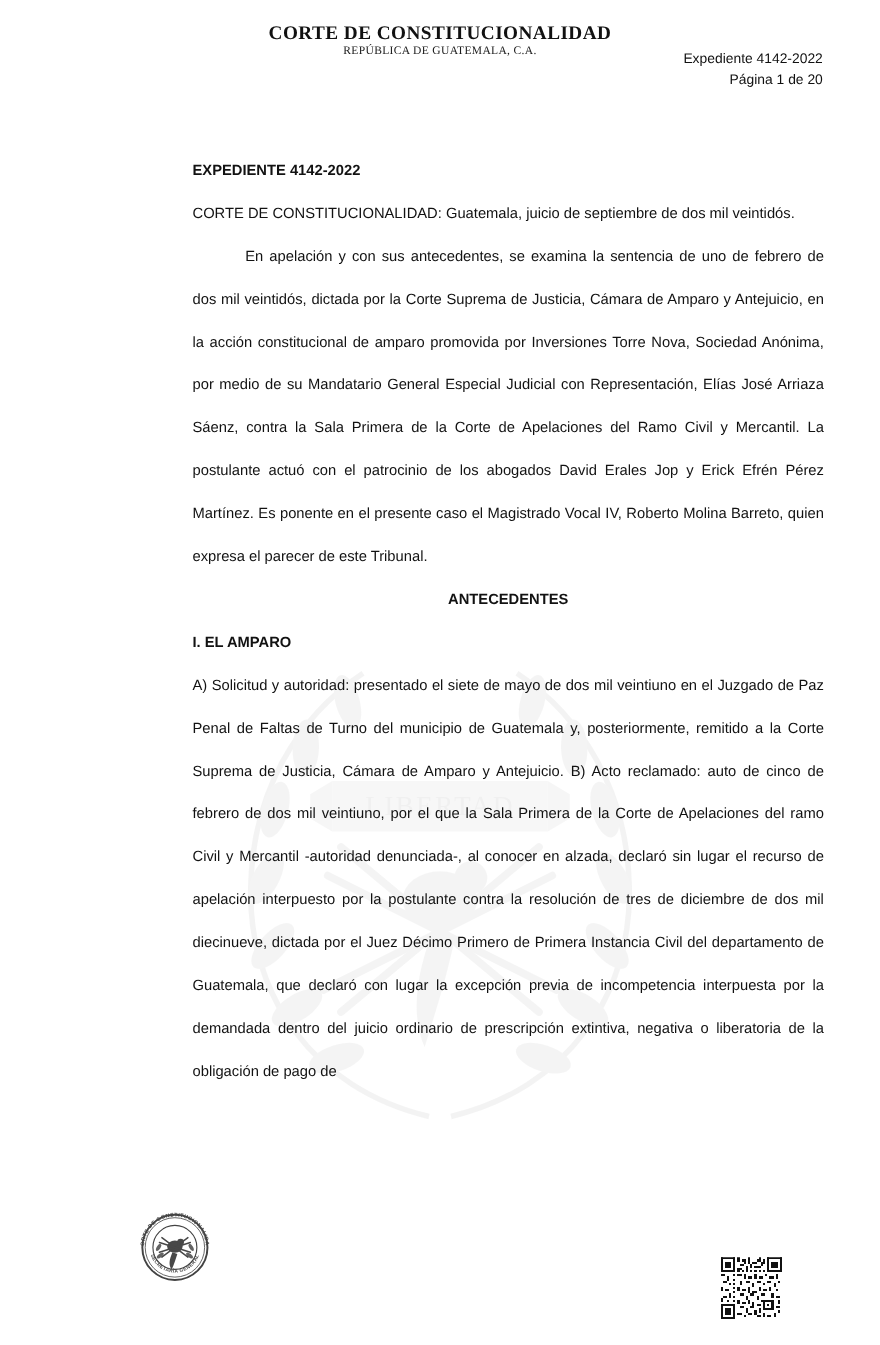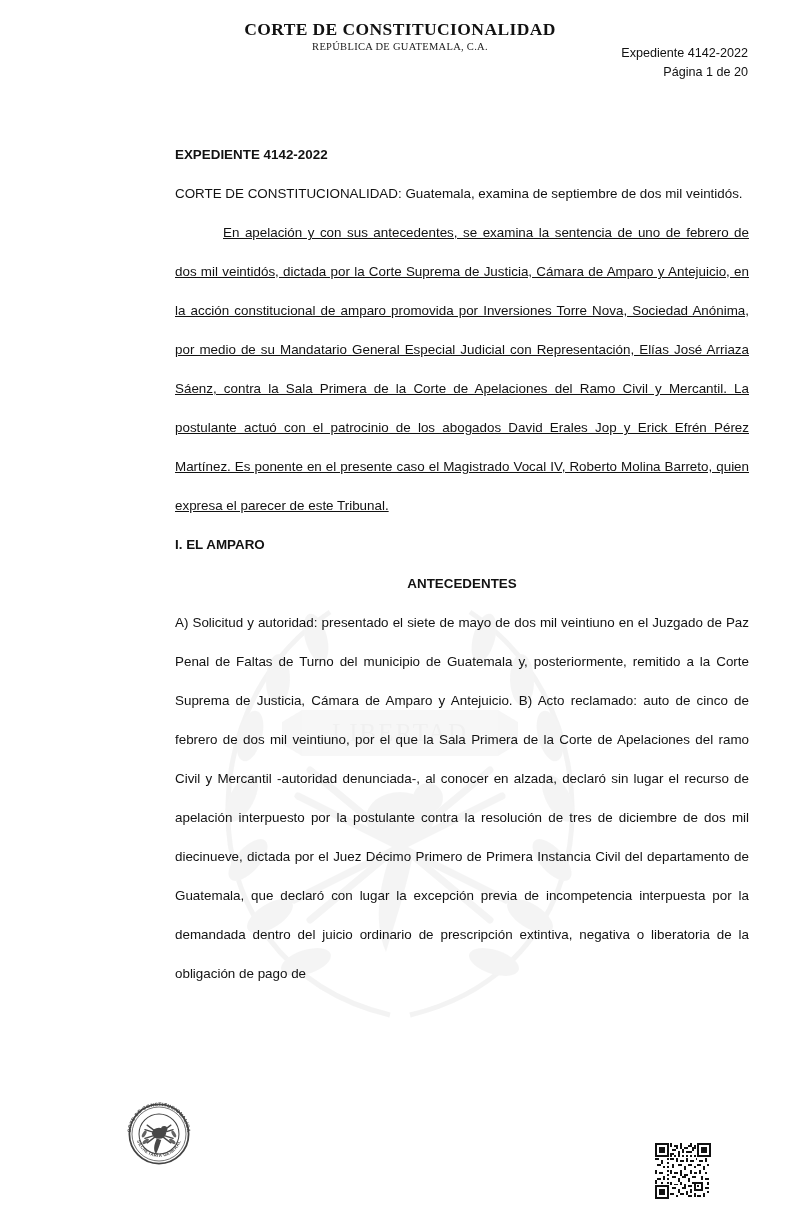--- a/index.html
+++ b/index.html
@@ -97,21 +97,21 @@
     margin: 0;
     color: #121212;
     text-align: justify;
     text-justify: inter-word;
   }
   .blk.left { text-align: left; }
   .blk.center {
     text-align: center;
     font-weight: bold;
   }
-  .blk.indent { text-indent: 48px; text-decoration: underline; }
+  .blk.indent { text-indent: 48px; }
   .blk.heading { font-weight: bold; text-align: left; }
   .blk b, .blk strong { font-weight: normal; }
 
   
   .seal {
     position: absolute;
     left: 122px;
     top: 1097px;
     width: 74px;
     height: 74px;
@@ -191,28 +191,28 @@
       <div>Expediente 4142-2022</div>
       <div>Página 1 de 20</div>
     </div>
   </div>
 
   <div class="doc-body">
 
     <p class="blk heading">EXPEDIENTE 4142-2022</p>
 
     <p class="blk left">
-      <b>CORTE DE CONSTITUCIONALIDAD:</b><span> Guatemala, examina de septiembre de dos mil veintidós.</span>
+      <b>CORTE DE CONSTITUCIONALIDAD:</b><span> Guatemala, juicio de septiembre de dos mil veintidós.</span>
     </p>
 
     <p class="blk indent">En apelación y con sus antecedentes, se examina la sentencia de uno de febrero de dos mil veintidós, dictada por la Corte Suprema de Justicia, Cámara de Amparo y Antejuicio, en la acción constitucional de amparo promovida por Inversiones Torre Nova, Sociedad Anónima, por medio de su Mandatario General Especial Judicial con Representación, Elías José Arriaza Sáenz, contra la Sala Primera de la Corte de Apelaciones del Ramo Civil y Mercantil. La postulante actuó con el patrocinio de los abogados David Erales Jop y Erick Efrén Pérez Martínez. Es ponente en el presente caso el Magistrado Vocal IV, Roberto Molina Barreto, quien expresa el parecer de este Tribunal.</p>
 
+    <p class="blk center">ANTECEDENTES</p>
+
     <p class="blk heading">I. EL AMPARO</p>
-
-    <p class="blk center">ANTECEDENTES</p>
 
     <p class="blk">
       <b>A) Solicitud y autoridad:</b><span> presentado el siete de mayo de dos mil veintiuno en el Juzgado de Paz Penal de Faltas de Turno del municipio de Guatemala y, posteriormente, remitido a la Corte Suprema de Justicia, Cámara de Amparo y Antejuicio. </span><b>B) Acto reclamado:</b><span> auto de cinco de febrero de dos mil veintiuno, por el que la Sala Primera de la Corte de Apelaciones del ramo Civil y Mercantil </span><b>-autoridad denunciada-</b><span>, al conocer en alzada, declaró sin lugar el recurso de apelación interpuesto por la postulante contra la resolución de tres de diciembre de dos mil diecinueve, dictada por el Juez Décimo Primero de Primera Instancia Civil del departamento de Guatemala, que declaró con lugar la excepción previa de incompetencia interpuesta por la demandada dentro del juicio ordinario de prescripción extintiva, negativa o liberatoria de la obligación de pago de</span>
     </p>
 
   </div>
 
   <div class="seal">
     <svg viewBox="0 0 100 100" xmlns="http://www.w3.org/2000/svg" aria-hidden="true">
       <defs>

